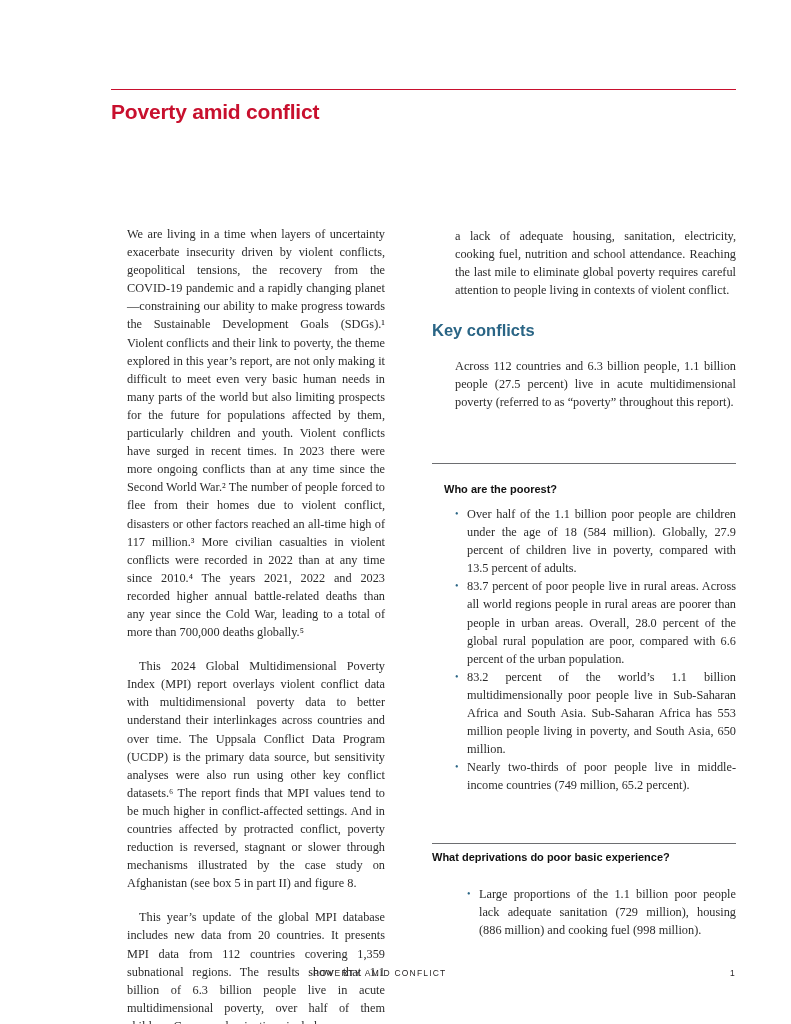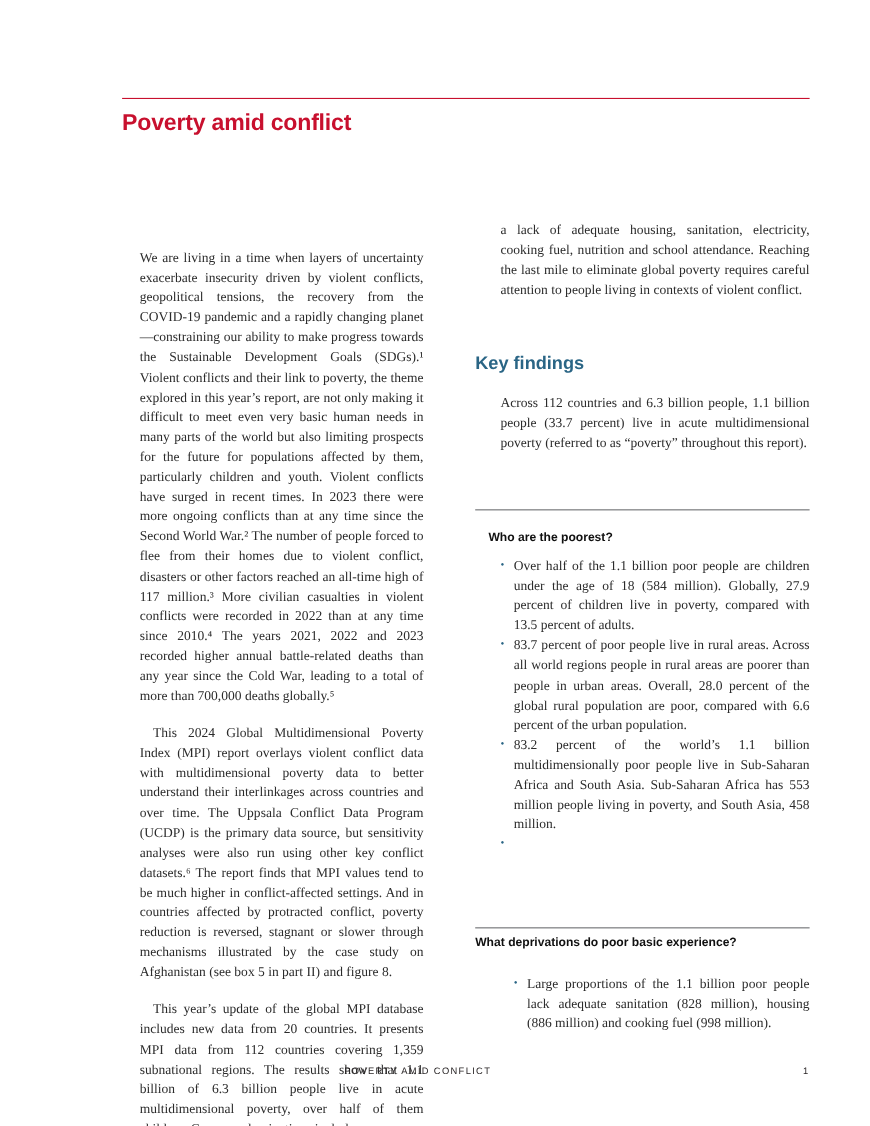--- a/index.html
+++ b/index.html
@@ -3,21 +3,21 @@
 <meta charset="utf-8">
 <style>
   html, body { margin: 0; padding: 0; background: #ffffff; }
   body { width: 791px; height: 1024px; position: relative; overflow: hidden; color: #231f20; }
   .top-rule { position: absolute; left: 111px; top: 89px; width: 625px; height: 1px; background: #c8102e; }
   .title { position: absolute; left: 111px; top: 100px; font-family: "Liberation Sans", sans-serif; font-weight: bold; font-size: 21px; color: #c8102e; letter-spacing: -0.2px; }
   .col { position: absolute; font-family: "Liberation Serif", serif; font-size: 12.3px; line-height: 18.1px; text-align: justify; color: #2b2b2b; }
   .col-left { left: 111px; top: 209px; width: 290px; }
   .col-left p { margin: 16px; hyphens: auto; }
   .col-left p + p { text-indent: 12px; }
-  .col-right-intro { left: 455px; top: 200px; width: 281px; }
+  .col-right-intro { left: 455px; top: 227px; width: 281px; }
   .col-right-intro p { margin: 0; }
   .kf-heading { position: absolute; left: 432px; top: 321px; font-family: "Liberation Sans", sans-serif; font-weight: bold; font-size: 16.5px; color: #2a6585; }
   .kf-text { left: 455px; top: 357px; width: 281px; }
   .kf-text p { margin: 0; }
   .rule { position: absolute; left: 432px; width: 304px; height: 1px; background: #6d6e71; }
   .rule1 { top: 463px; }
   .rule2 { top: 843px; }
   .sub-heading { position: absolute; left: 432px; font-family: "Liberation Sans", sans-serif; font-weight: bold; font-size: 11px; color: #111; }
   .sh1 { top: 471px; }
   .sh2 { top: 851px; }
@@ -38,37 +38,37 @@
 <div class="col col-left">
   <p>We are living in a time when layers of uncertainty exacerbate insecurity driven by violent conflicts, geopolitical tensions, the recovery from the COVID-19 pandemic and a rapidly changing planet—constraining our ability to make progress towards the Sustainable Development Goals (SDGs).¹ Violent conflicts and their link to poverty, the theme explored in this year’s report, are not only making it difficult to meet even very basic human needs in many parts of the world but also limiting prospects for the future for populations affected by them, particularly children and youth. Violent conflicts have surged in recent times. In 2023 there were more ongoing conflicts than at any time since the Second World War.² The number of people forced to flee from their homes due to violent conflict, disasters or other factors reached an all-time high of 117 million.³ More civilian casualties in violent conflicts were recorded in 2022 than at any time since 2010.⁴ The years 2021, 2022 and 2023 recorded higher annual battle-related deaths than any year since the Cold War, leading to a total of more than 700,000 deaths globally.⁵</p>
   <p>This 2024 Global Multidimensional Poverty Index (MPI) report overlays violent conflict data with multidimensional poverty data to better understand their interlinkages across countries and over time. The Uppsala Conflict Data Program (UCDP) is the primary data source, but sensitivity analyses were also run using other key conflict datasets.⁶ The report finds that MPI values tend to be much higher in conflict-affected settings. And in countries affected by protracted conflict, poverty reduction is reversed, stagnant or slower through mechanisms illustrated by the case study on Afghanistan (see box 5 in part II) and figure 8.</p>
   <p>This year’s update of the global MPI database includes new data from 20 countries. It presents MPI data from 112 countries covering 1,359 subnational regions. The results show that 1.1 billion of 6.3 billion people live in acute multidimensional poverty, over half of them children. Common deprivations include</p>
 </div>
 
 <div class="col col-right-intro">
   <p>a lack of adequate housing, sanitation, electricity, cooking fuel, nutrition and school attendance. Reaching the last mile to eliminate global poverty requires careful attention to people living in contexts of violent conflict.</p>
 </div>
 
-<h2 class="kf-heading" style="margin:0;">Key findings</h2>
+<h2 class="kf-heading" style="margin:0;">Key conflicts</h2>
 
 <div class="col kf-text">
-  <p>Across 112 countries and 6.3 billion people, 1.1 billion people (33.7 percent) live in acute multidimensional poverty (referred to as “poverty” throughout this report).</p>
+  <p>Across 112 countries and 6.3 billion people, 1.1 billion people (27.5 percent) live in acute multidimensional poverty (referred to as “poverty” throughout this report).</p>
 </div>
 
 <div class="rule rule1"></div>
 <h3 class="sub-heading sh1" style="margin:12px;">Who are the poorest?</h3>
 
 <ul class="bullets b1">
   <li><span class="dot">•</span><span>Over half of the 1.1 billion poor people are children under the age of 18 (584 million). Globally, 27.9 percent of children live in poverty, compared with 13.5 percent of adults.</span></li>
   <li><span class="dot">•</span><span>83.7 percent of poor people live in rural areas. Across all world regions people in rural areas are poorer than people in urban areas. Overall, 28.0 percent of the global rural population are poor, compared with 6.6 percent of the urban population.</span></li>
-  <li><span class="dot">•</span><span>83.2 percent of the world’s 1.1 billion multidimensionally poor people live in Sub-Saharan Africa and South Asia. Sub-Saharan Africa has 553 million people living in poverty, and South Asia, 458 million.</span></li>
-  <li><span class="dot">•</span></li>
+  <li><span class="dot">•</span><span>83.2 percent of the world’s 1.1 billion multidimensionally poor people live in Sub-Saharan Africa and South Asia. Sub-Saharan Africa has 553 million people living in poverty, and South Asia, 650 million.</span></li>
+  <li><span class="dot">•</span><span>Nearly two-thirds of poor people live in middle-income countries (749 million, 65.2 percent).</span></li>
 </ul>
 
 <div class="rule rule2"></div>
 <h3 class="sub-heading sh2" style="margin:0;">What deprivations do poor basic experience?</h3>
 
 <ul class="bullets b2">
-  <li><span class="dot">•</span><span>Large proportions of the 1.1 billion poor people lack adequate sanitation (828 million), housing (886 million) and cooking fuel (998 million).</span></li>
+  <li><span class="dot">•</span><span>Large proportions of the 1.1 billion poor people lack adequate sanitation (729 million), housing (886 million) and cooking fuel (998 million).</span></li>
 </ul>
 
 <div class="footer-title">POVERTY AMID CONFLICT</div>
 <div class="footer-page">1</div>
 
 </body></html>

